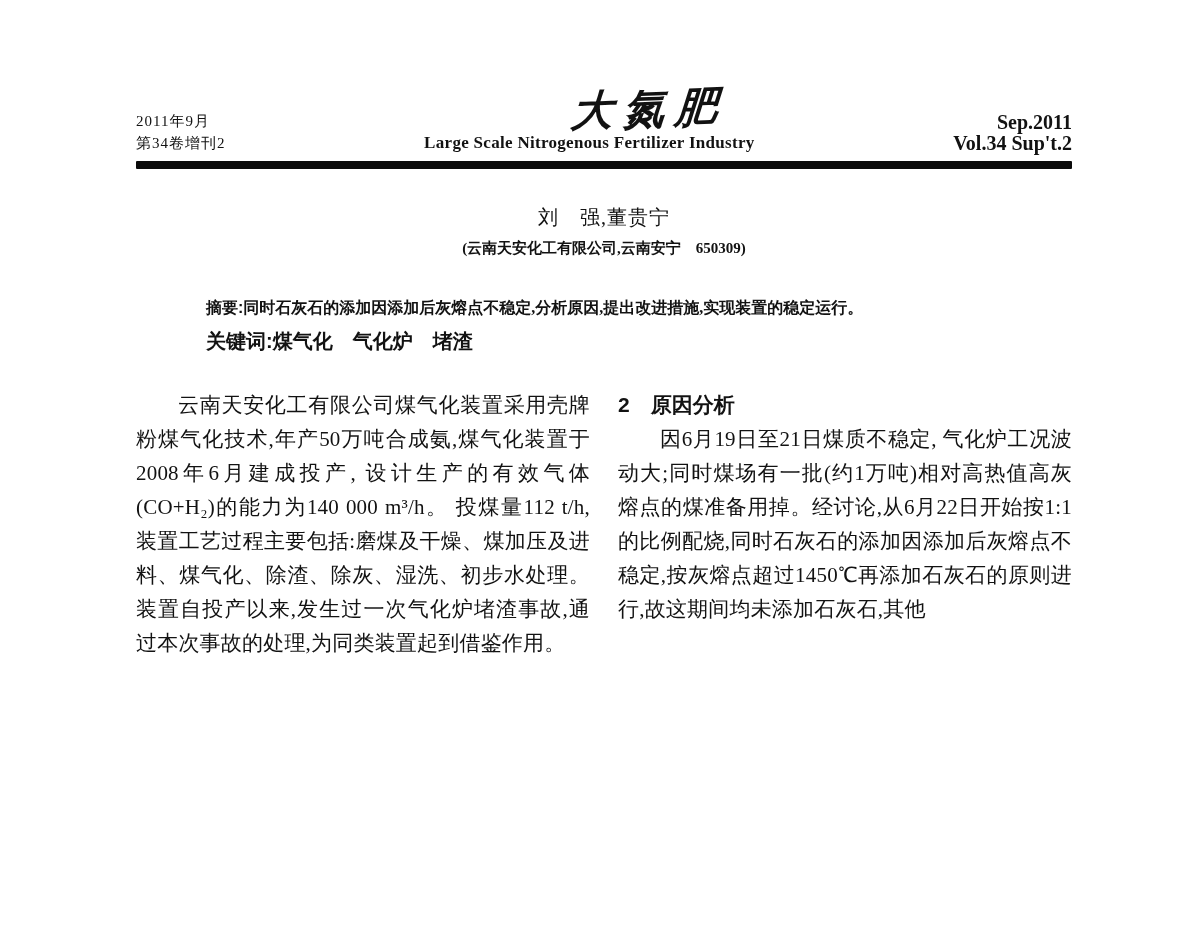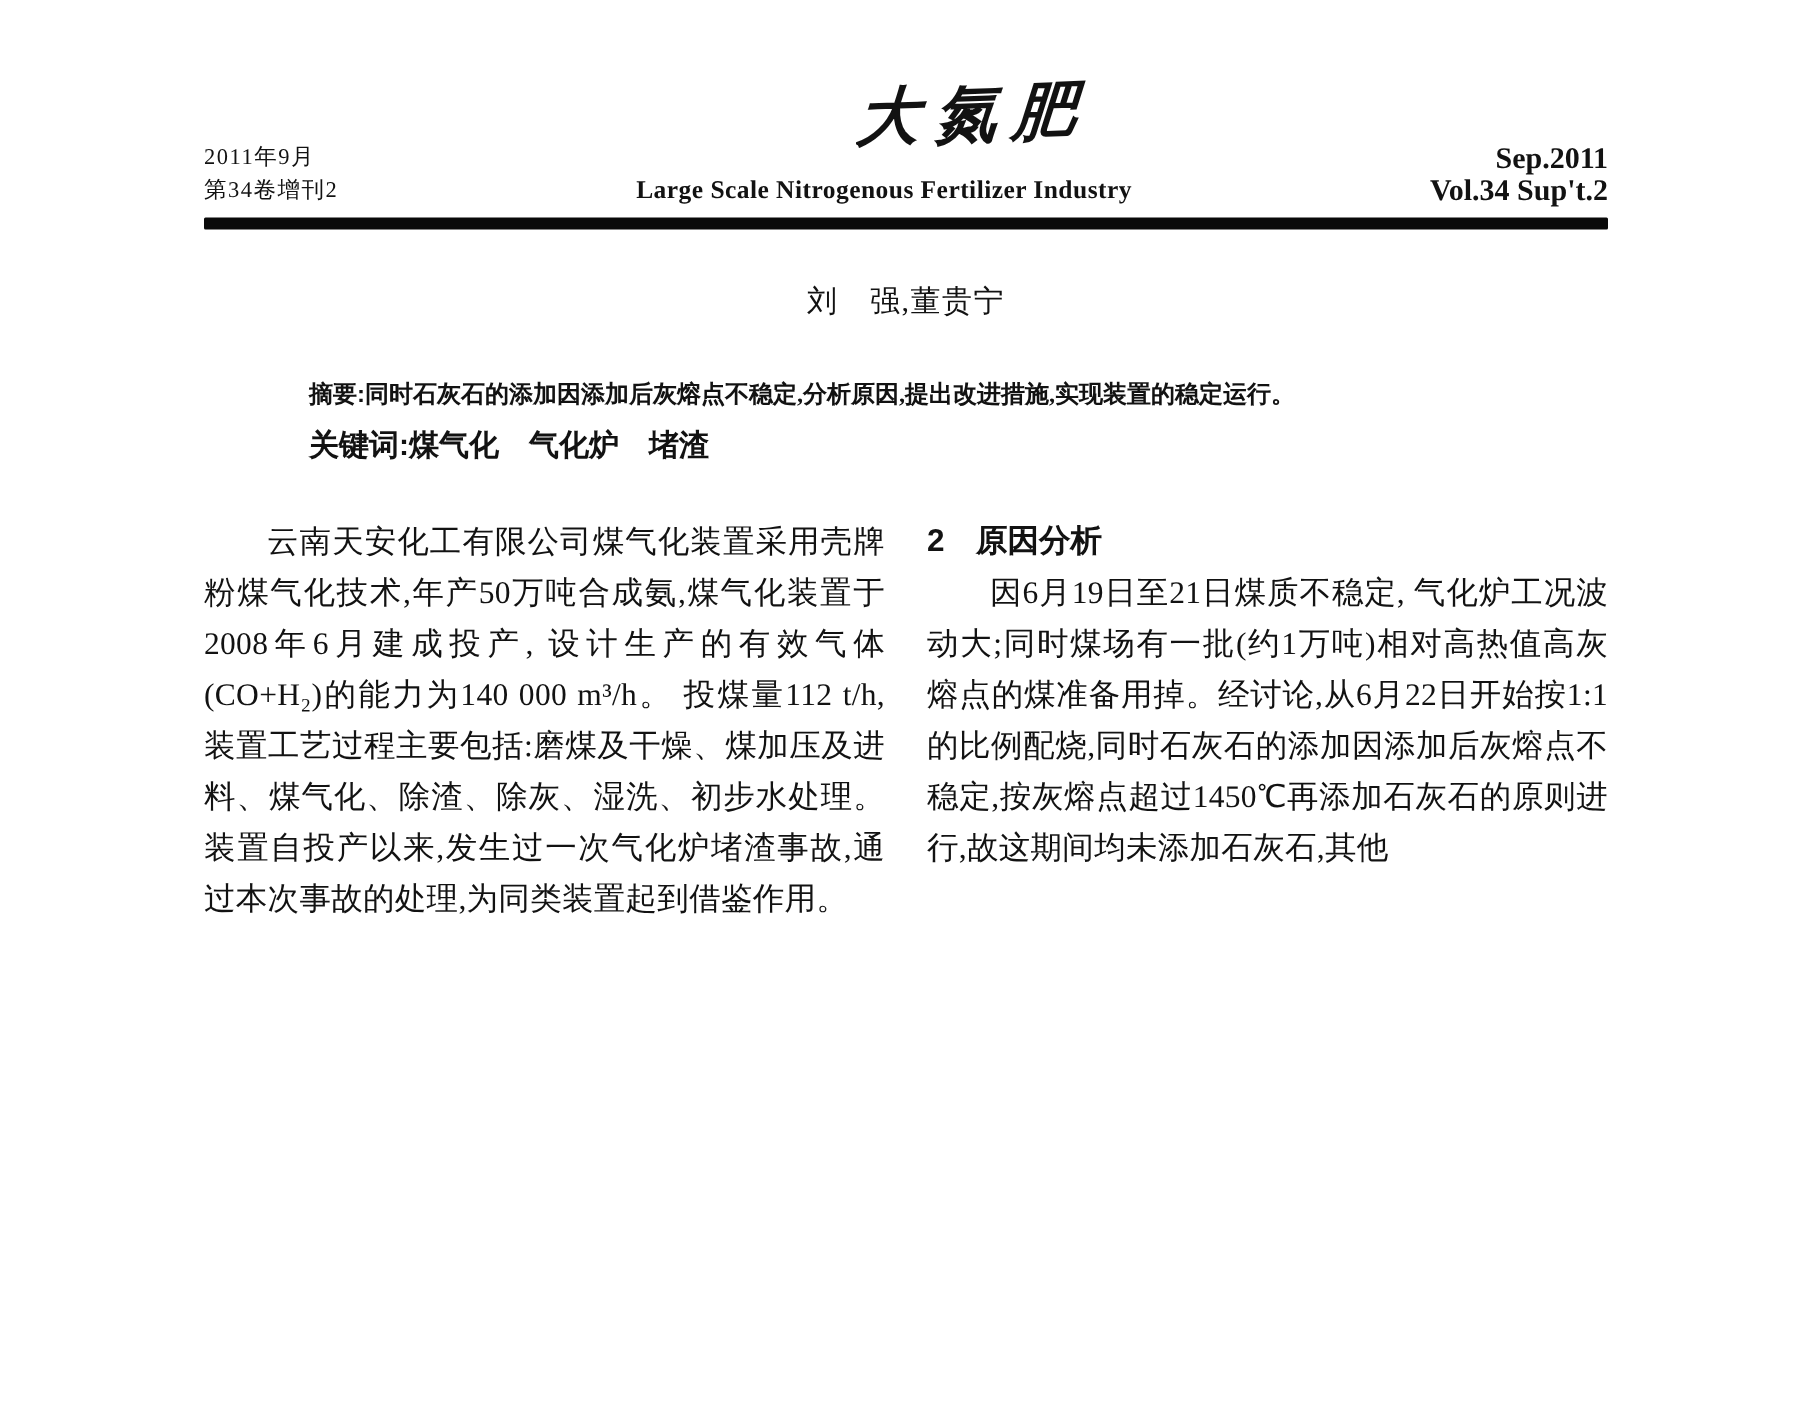--- a/index.html
+++ b/index.html
@@ -12,21 +12,21 @@
   .page {
     position:relative;
     width:1200px; height:952px;
     background:#ffffff;
     overflow:hidden;
   }
   .content { padding:0 128px 0 136px; }
 
   
   .journal-header{
-    padding-top:56px;
+    padding-top:88px;
     display:flex;
     justify-content:space-between;
     align-items:flex-end;
   }
   .jh-left{ font-size:15px; line-height:22px; letter-spacing:1px; }
   .jh-center{ text-align:center; flex:1; }
   .calligraphy{
     font-size:42px;
     line-height:42px;
     font-weight:bold;
@@ -34,21 +34,21 @@
     letter-spacing:10px;
     transform:rotate(-2deg) skewX(-6deg);
     display:inline-block;
     margin-left:120px;
   }
   .jname-en{
     font-size:17px;
     font-weight:bold;
     line-height:22px;
     letter-spacing:0.3px;
-    margin-top:18px;
+    margin-top:2px;
   }
   .jh-right{ font-size:20px; line-height:21px; font-weight:bold; text-align:right; }
 
   
   .rule{
     margin-top:7px;
     height:8px;
     background:#0a0a0a;
     border-radius:1px;
   }
@@ -137,20 +137,21 @@
       <div class="jh-right">
         <div>Sep.2011</div>
         <div>Vol.34 Sup't.2</div>
       </div>
     </header>
 
     <div class="rule"></div>
 
 
     <div class="authors">刘　强,董贵宁</div>
+    <div class="affiliation">(云南天安化工有限公司,云南安宁　650309)</div>
 
     <div class="abstract">
       <span class="lbl">摘要:</span><span>同时石灰石的添加因添加后灰熔点不稳定,分析原因,提出改进措施,实现装置的稳定运行。</span>
     </div>
 
     <div class="keywords">
       <span class="lbl">关键词:</span><span>煤气化　气化炉　堵渣</span>
     </div>
 
     <div class="columns">

